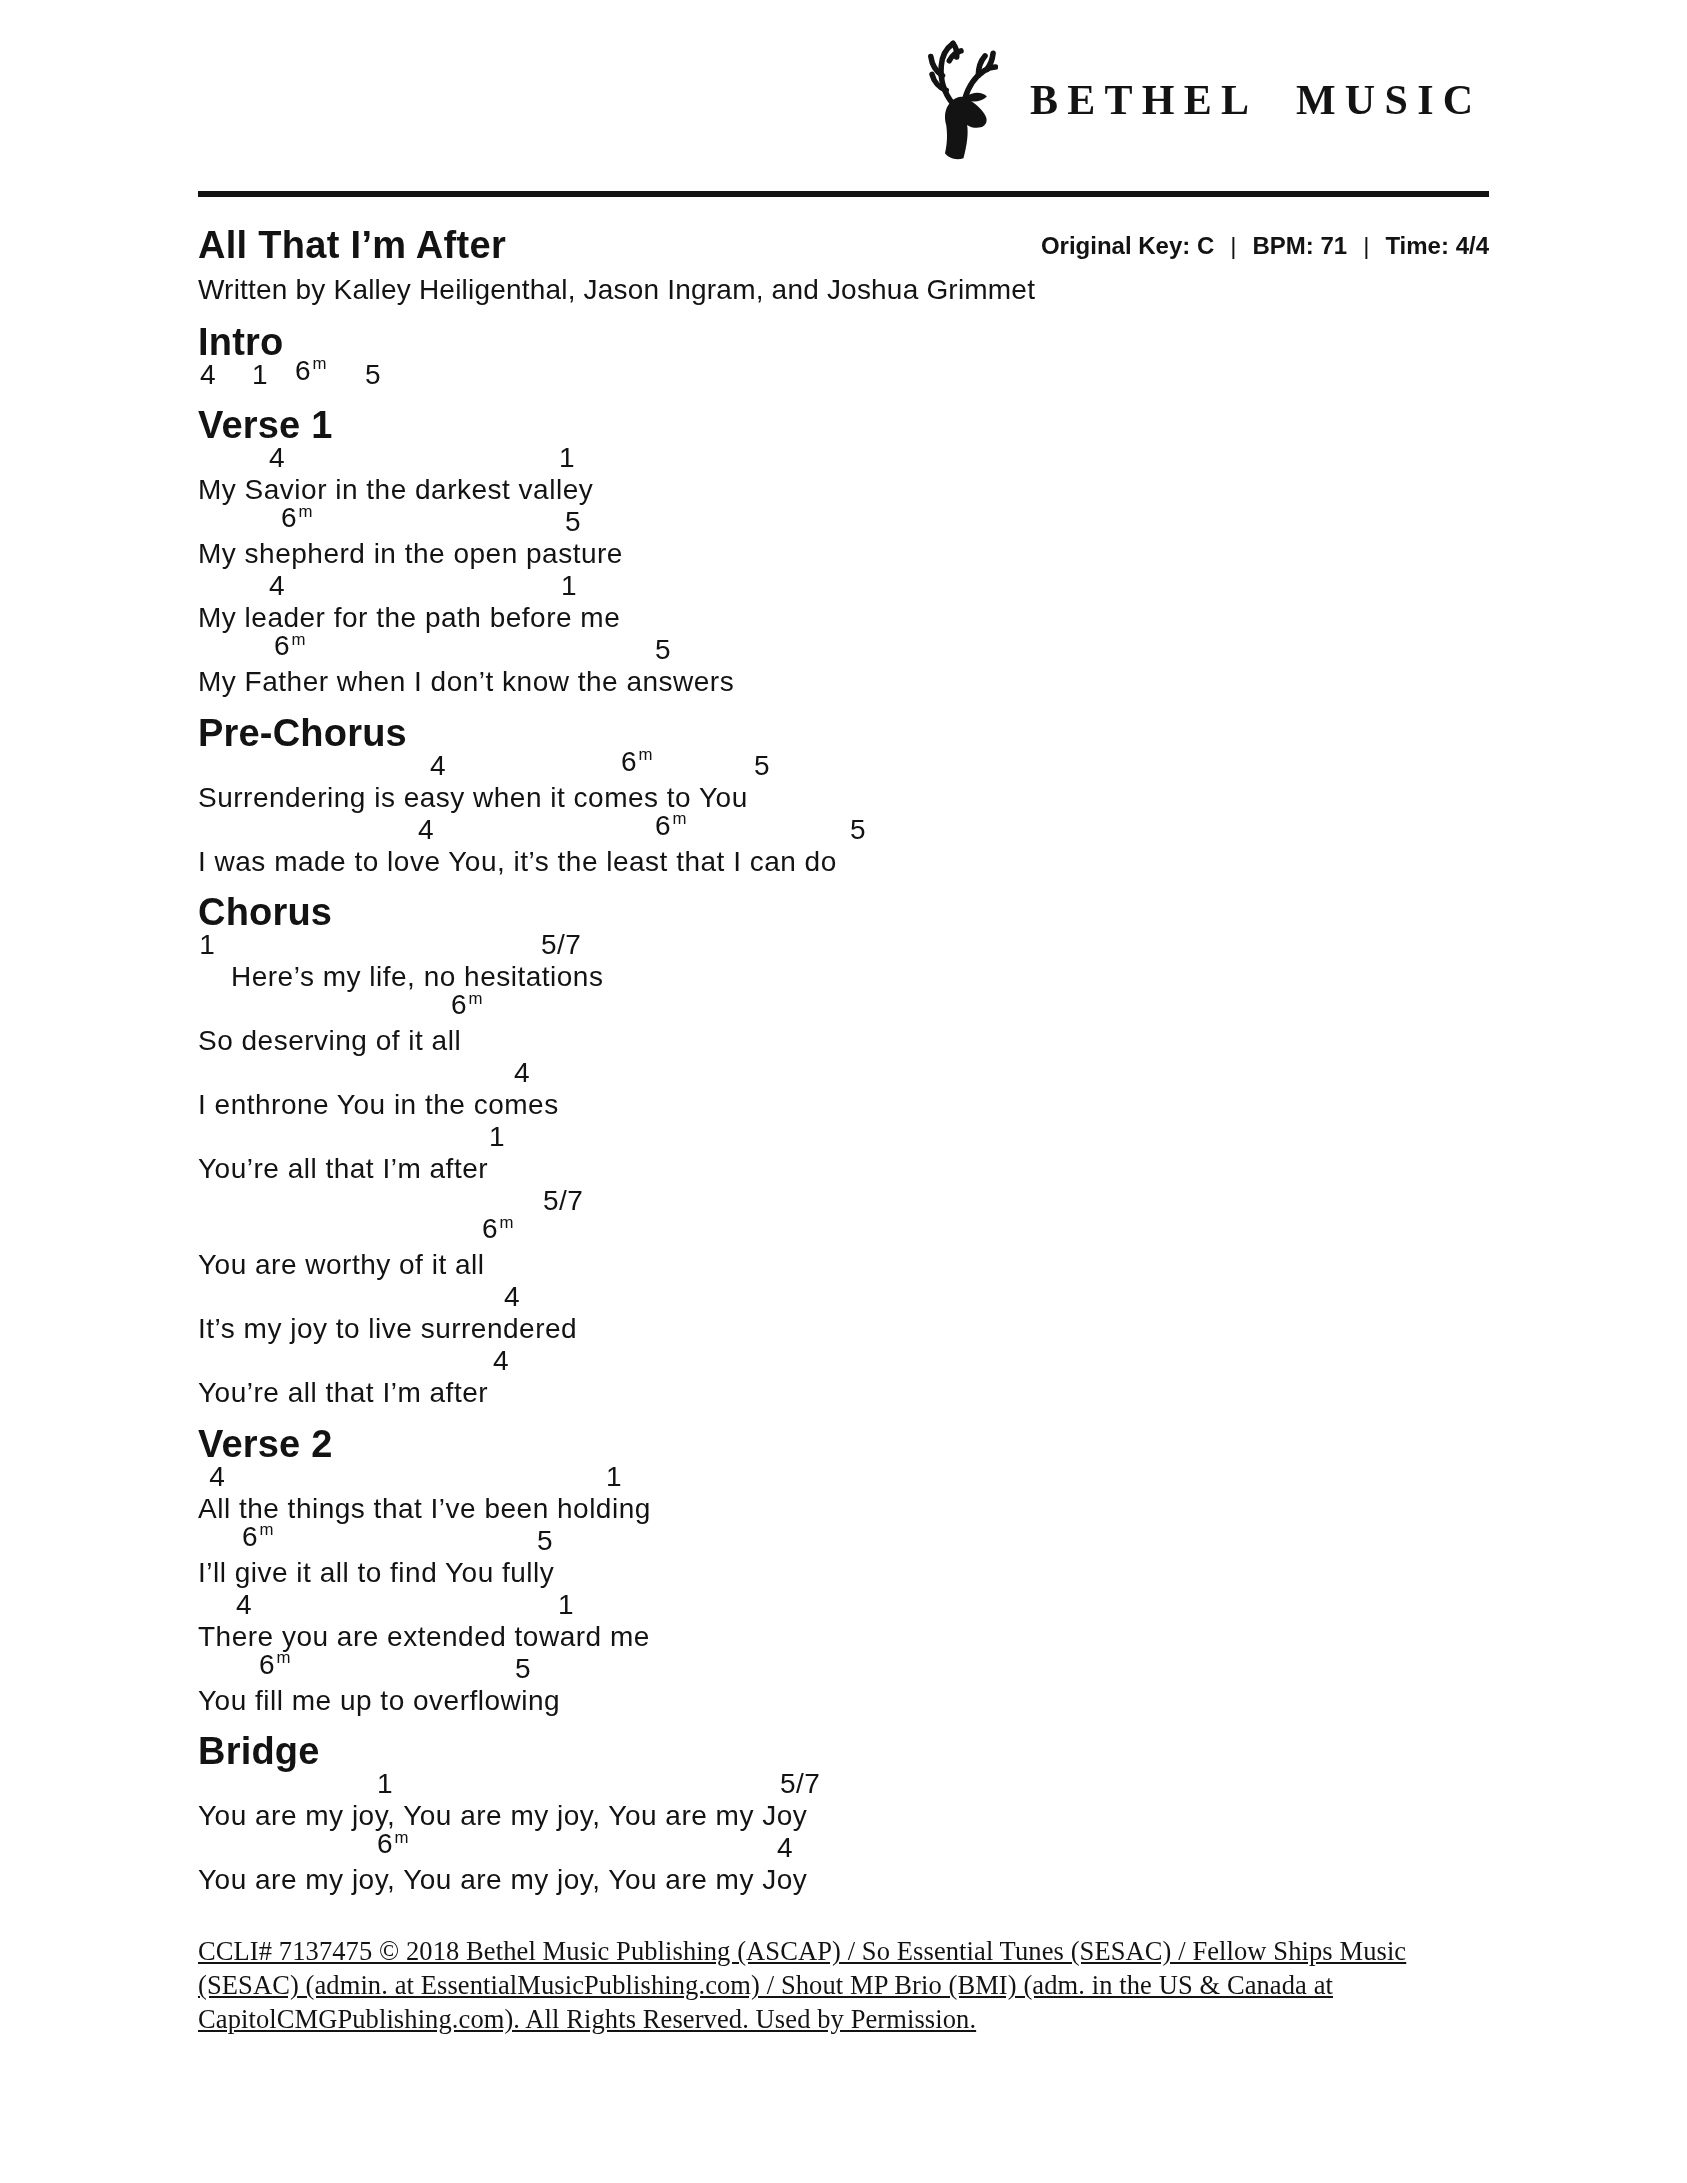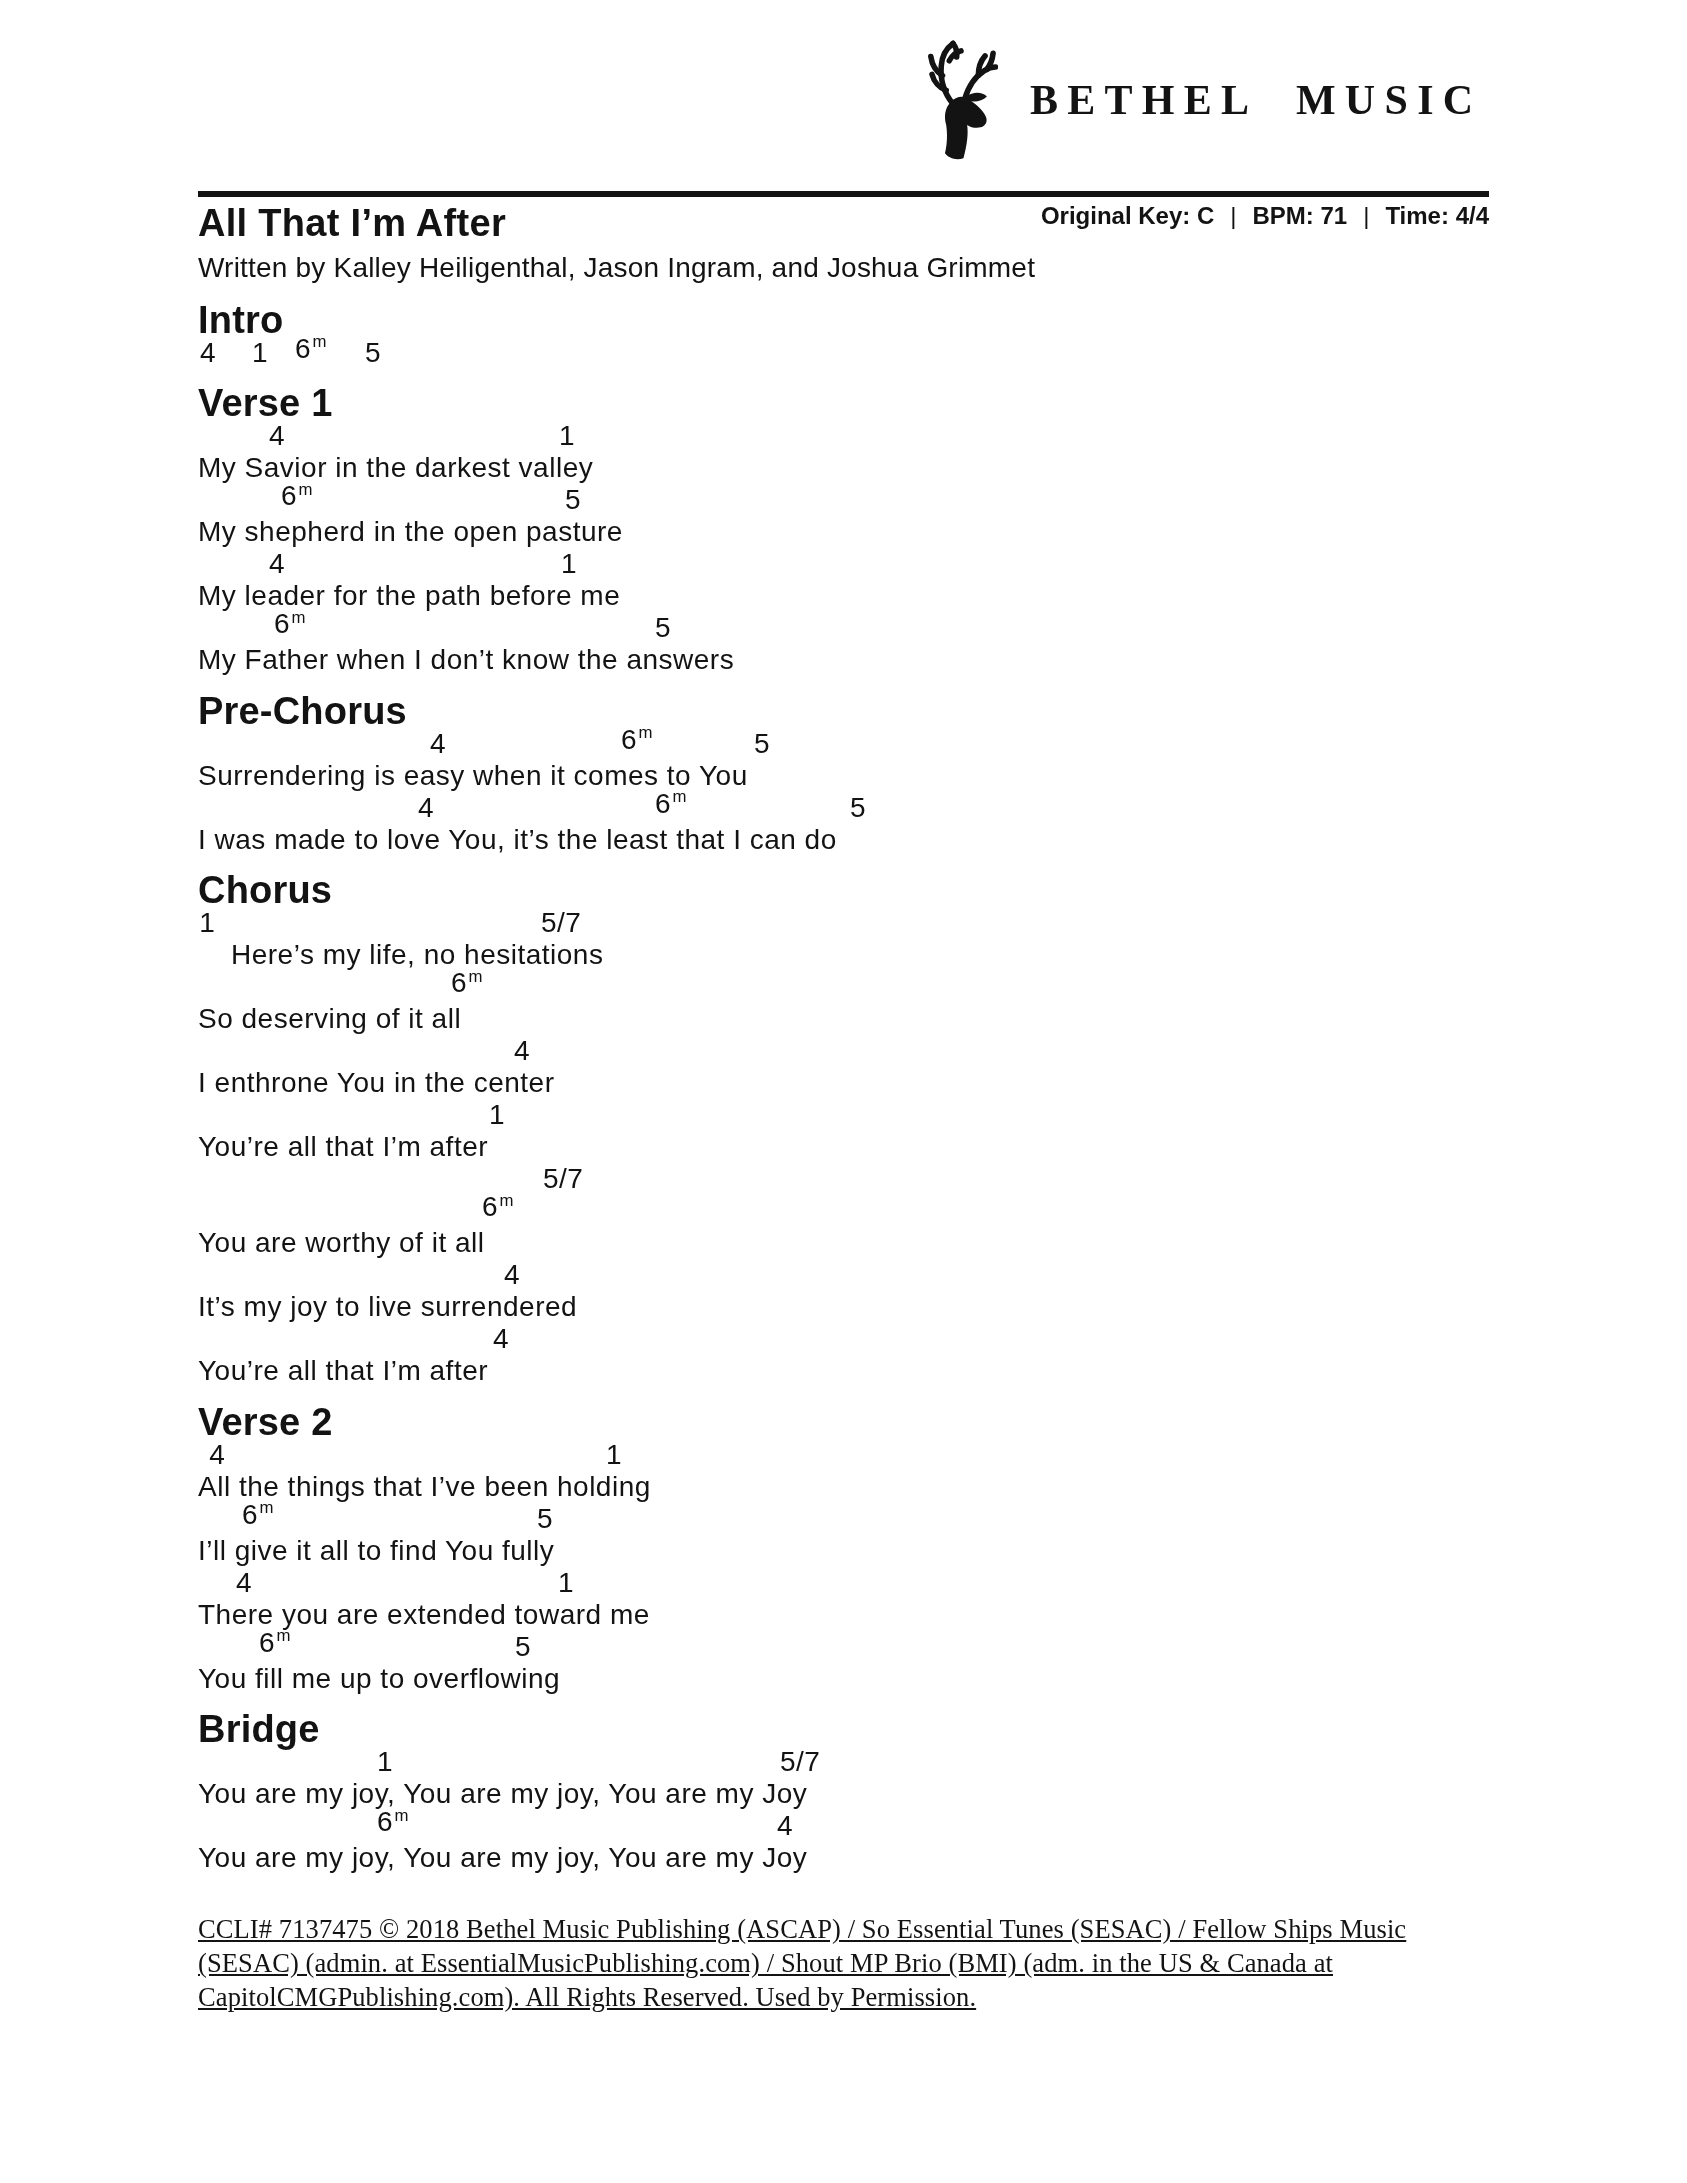--- a/index.html
+++ b/index.html
@@ -21,22 +21,22 @@
   .logo-text {
     font-family: "Liberation Serif", serif;
     font-weight: 700; font-size: 42px;
     letter-spacing: 9.3px; word-spacing: 20px;
     color: #131313; white-space: nowrap;
   }
 
   
   .rule { height: 6px; background: #131313; margin-top: 25px; }
   .title-row {
-    display: flex; justify-content: space-between; align-items: flex-start;
-    margin-top: 5px;
+    display: flex; justify-content: space-between; align-items: center;
+    margin-top: 27px;
   }
   .song-title { font-size: 38px; font-weight: 700; letter-spacing: 0.3px; }
   .song-meta { font-size: 24px; font-weight: 700; white-space: nowrap; }
   .song-meta .sep { margin: 0 9.3px; font-weight: 400; }
   .byline { font-size: 28px; margin-top: 6.6px; letter-spacing: 0.2px; }
 
   
   .song-body { margin-top: 14.6px; }
   .section { margin-top: 18.5px; }
   .section:first-child { margin-top: 20px; }
@@ -152,21 +152,21 @@
           <span class="chord" style="left: 343px;">5/7</span>
         </div>
         <div class="line" style="padding-left: 33px;">Here’s my life, no hesitations</div>
         <div class="line">
           <span class="chord" style="left: 253px;">6<span class="chord-sup">m</span></span>
         </div>
         <div class="line">So deserving of it all</div>
         <div class="line">
           <span class="chord" style="left: 316px;">4</span>
         </div>
-        <div class="line">I enthrone You in the center</div>
+        <div class="line">I enthrone You in the comes</div>
         <div class="line">
           <span class="chord" style="left: 291px;">1</span>
         </div>
         <div class="line">You’re all that I’m after</div>
         <div class="line">
           <span class="chord" style="left: 345px;">5/7</span>
         </div>
         <div class="line">
           <span class="chord" style="left: 284px;">6<span class="chord-sup">m</span></span>
         </div>

